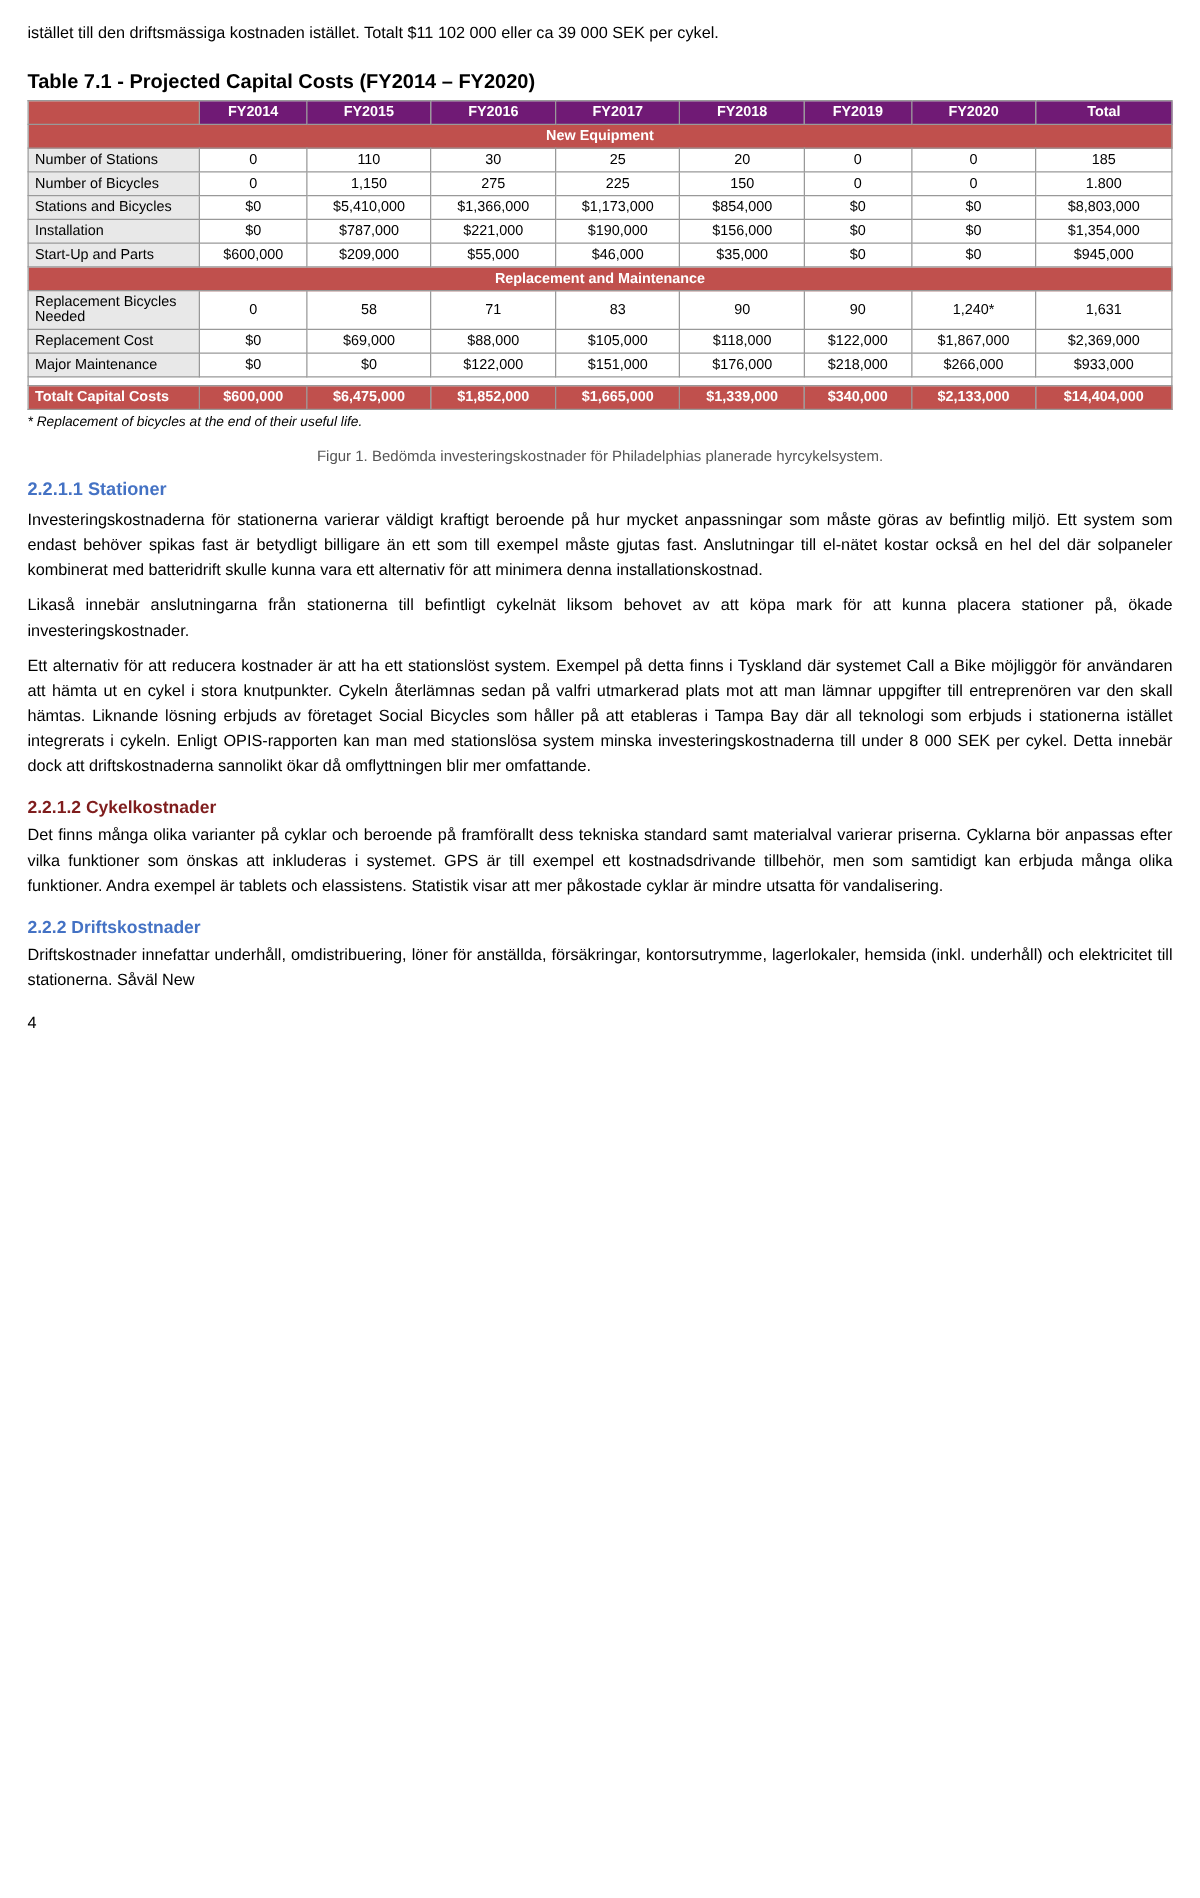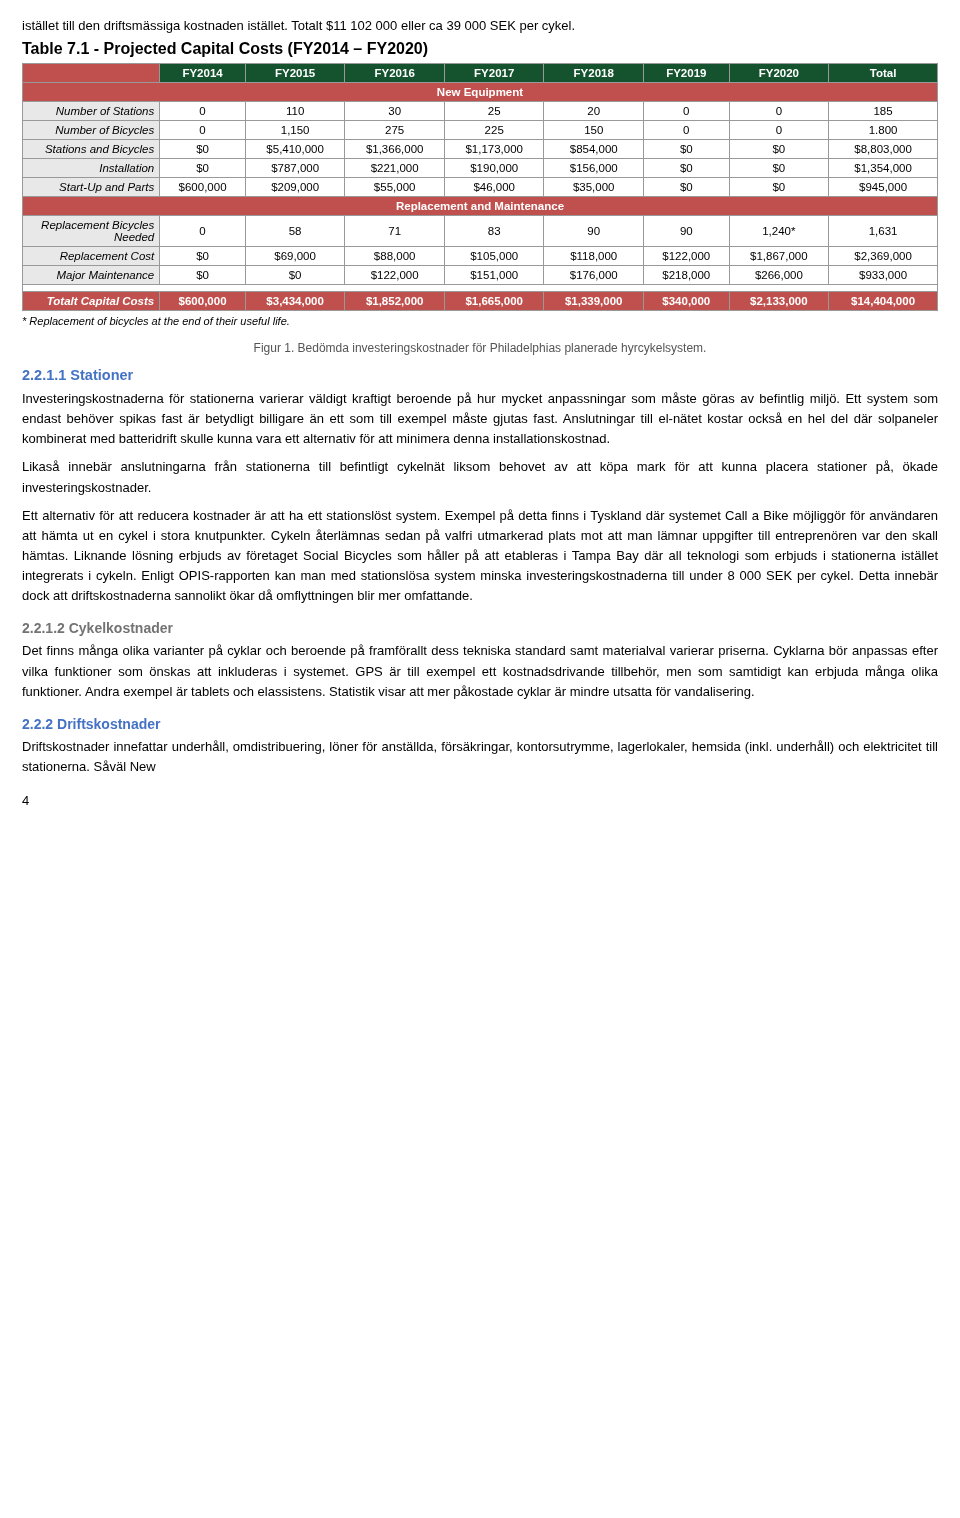--- a/index.html
+++ b/index.html
@@ -6,21 +6,21 @@
     body {
       font-family: Arial, sans-serif;
       font-size: 13px;
       color: #000;
       background: #fff;
       padding: 18px 22px 22px 22px;
       width: 960px;
     }
     .intro-text {
       font-size: 13px;
-      margin-bottom: 7px;
+      margin-bottom: 24px;
     }
     
     .table-container {
       margin-bottom: 14px;
     }
     .table-title {
       font-size: 16px;
       font-weight: bold;
       margin-bottom: 5px;
       color: #000;
@@ -29,26 +29,25 @@
       border-collapse: collapse;
       width: 100%;
       font-size: 11.5px;
     }
     table.capital-costs th, table.capital-costs td {
       border: 1px solid #999;
       padding: 3px 5px;
       text-align: center;
     }
     table.capital-costs td.label-cell {
-      text-align: right;
+      text-align: left;
       background: #e8e8e8;
-      font-style: italic;
     }
     table.capital-costs thead tr th {
-      background: #14532d;
+      background: #701a75;
       color: #fff;
       font-weight: bold;
     }
     table.capital-costs thead tr th:first-child {
       background: #c0504d;
     }
     .section-header td {
       background: #c0504d !important;
       color: #fff;
       font-weight: bold;
@@ -78,21 +77,21 @@
     
     .section-heading-1 {
       font-size: 14.5px;
       font-weight: bold;
       color: #4472c4;
       margin: 12px 0 6px 0;
     }
     .section-heading-2 {
       font-size: 14px;
       font-weight: bold;
-      color: #737373;
+      color: #7f1d1d;
       margin: 14px 0 5px 0;
     }
     .section-heading-3 {
       font-size: 14px;
       font-weight: bold;
       color: #4472c4;
       margin: 14px 0 5px 0;
     }
     
     .body-para {
@@ -221,21 +220,21 @@
           <td>$218,000</td>
           <td>$266,000</td>
           <td>$933,000</td>
         </tr>
         <tr>
           <td colspan="9" style="height: 6px; background: rgb(255, 255, 255);"></td>
         </tr>
         <tr class="total-row">
           <td class="label-cell">Totalt Capital Costs</td>
           <td>$600,000</td>
-          <td>$3,434,000</td>
+          <td>$6,475,000</td>
           <td>$1,852,000</td>
           <td>$1,665,000</td>
           <td>$1,339,000</td>
           <td>$340,000</td>
           <td>$2,133,000</td>
           <td>$14,404,000</td>
         </tr>
       </tbody>
   </table>
   <div class="footnote">* Replacement of bicycles at the end of their useful life.</div>

